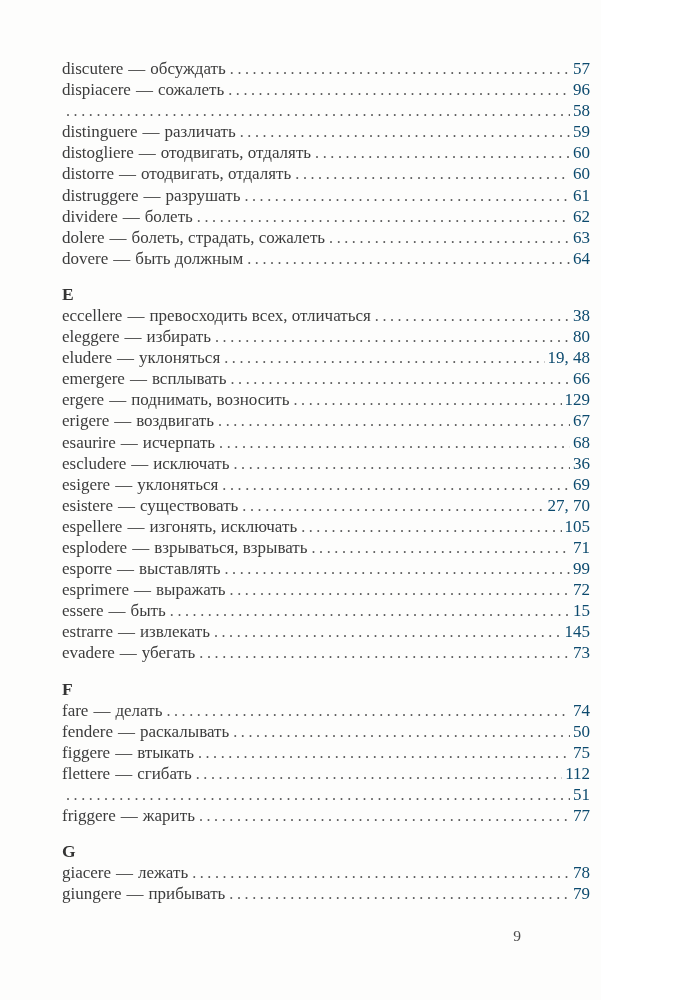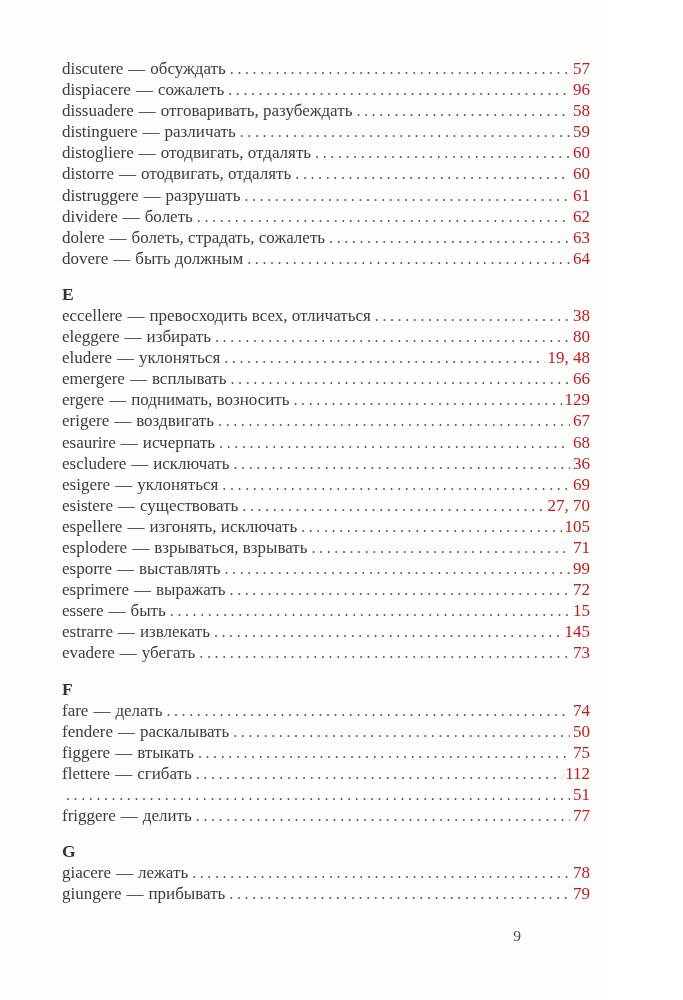--- a/index.html
+++ b/index.html
@@ -50,21 +50,21 @@
     color: #5b5b5b;
     min-width: 10px;
   }
   .leader::after {
     content: "....................................................................................................................................";
     letter-spacing: 3.6px;
     font-size: 16px;
   }
   .page-col {
     flex: 0 0 auto;
-    color: #b91c1c;
+    color: #0c4a6e;
   }
   .folio {
     position: absolute;
     right: 80px;
     bottom: 55px;
     font-size: 15.5px;
     color: #4a4a4a;
     font-family: "Liberation Serif", "DejaVu Serif", serif;
   }
 </style>
@@ -78,21 +78,20 @@
           <span class="label"><span class="term">discutere</span><span class="dash">—</span><span class="translation">обсуждать</span></span>
           <span class="leader"></span>
           <span class="page-col">57</span>
         </div>
         <div class="row">
           <span class="label"><span class="term">dispiacere</span><span class="dash">—</span><span class="translation">сожалеть</span></span>
           <span class="leader"></span>
           <span class="page-col">96</span>
         </div>
         <div class="row">
-          <span class="label"><span class="term">dissuadere</span><span class="dash">—</span><span class="translation">отговаривать, разубеждать</span></span>
           <span class="leader"></span>
           <span class="page-col">58</span>
         </div>
         <div class="row">
           <span class="label"><span class="term">distinguere</span><span class="dash">—</span><span class="translation">различать</span></span>
           <span class="leader"></span>
           <span class="page-col">59</span>
         </div>
         <div class="row">
           <span class="label"><span class="term">distogliere</span><span class="dash">—</span><span class="translation">отодвигать, отдалять</span></span>
@@ -233,21 +232,21 @@
         <div class="row">
           <span class="label"><span class="term">flettere</span><span class="dash">—</span><span class="translation">сгибать</span></span>
           <span class="leader"></span>
           <span class="page-col">112</span>
         </div>
         <div class="row">
           <span class="leader"></span>
           <span class="page-col">51</span>
         </div>
         <div class="row">
-          <span class="label"><span class="term">friggere</span><span class="dash">—</span><span class="translation">делить</span></span>
+          <span class="label"><span class="term">friggere</span><span class="dash">—</span><span class="translation">жарить</span></span>
           <span class="leader"></span>
           <span class="page-col">77</span>
         </div>
       </section>
       <section class="section">
         <div class="section-header">G</div>
         <div class="row">
           <span class="label"><span class="term">giacere</span><span class="dash">—</span><span class="translation">лежать</span></span>
           <span class="leader"></span>
           <span class="page-col">78</span>

